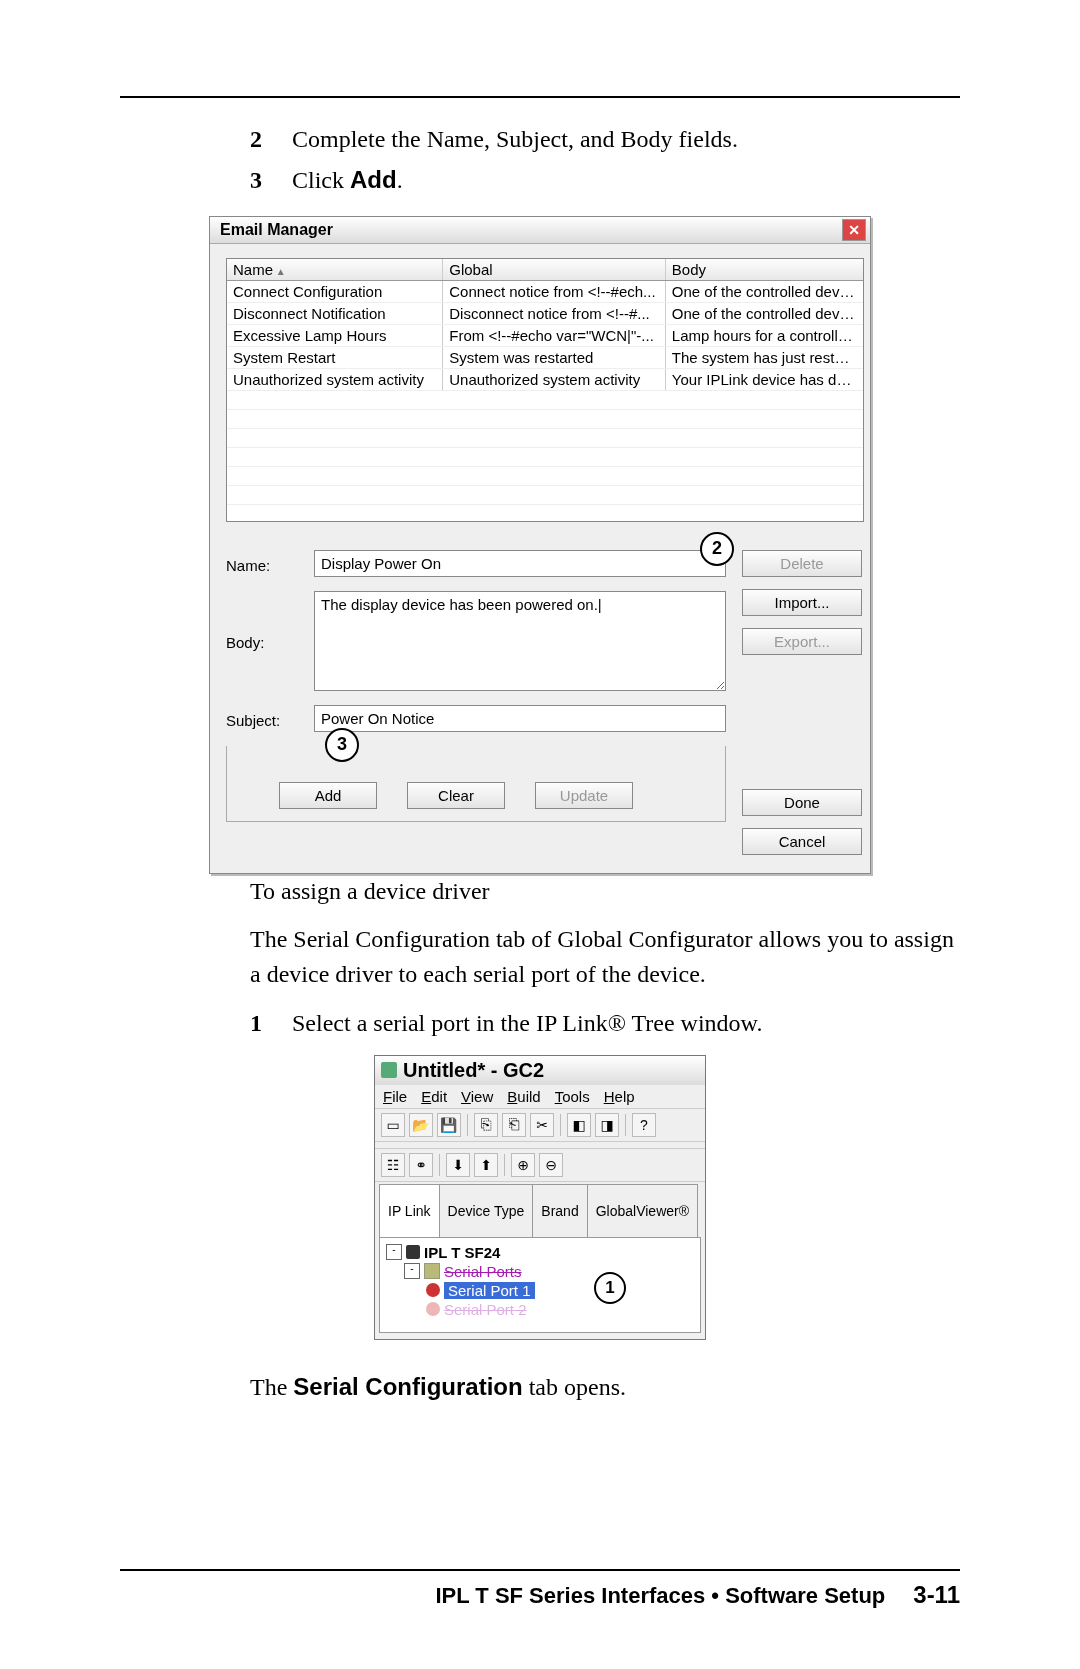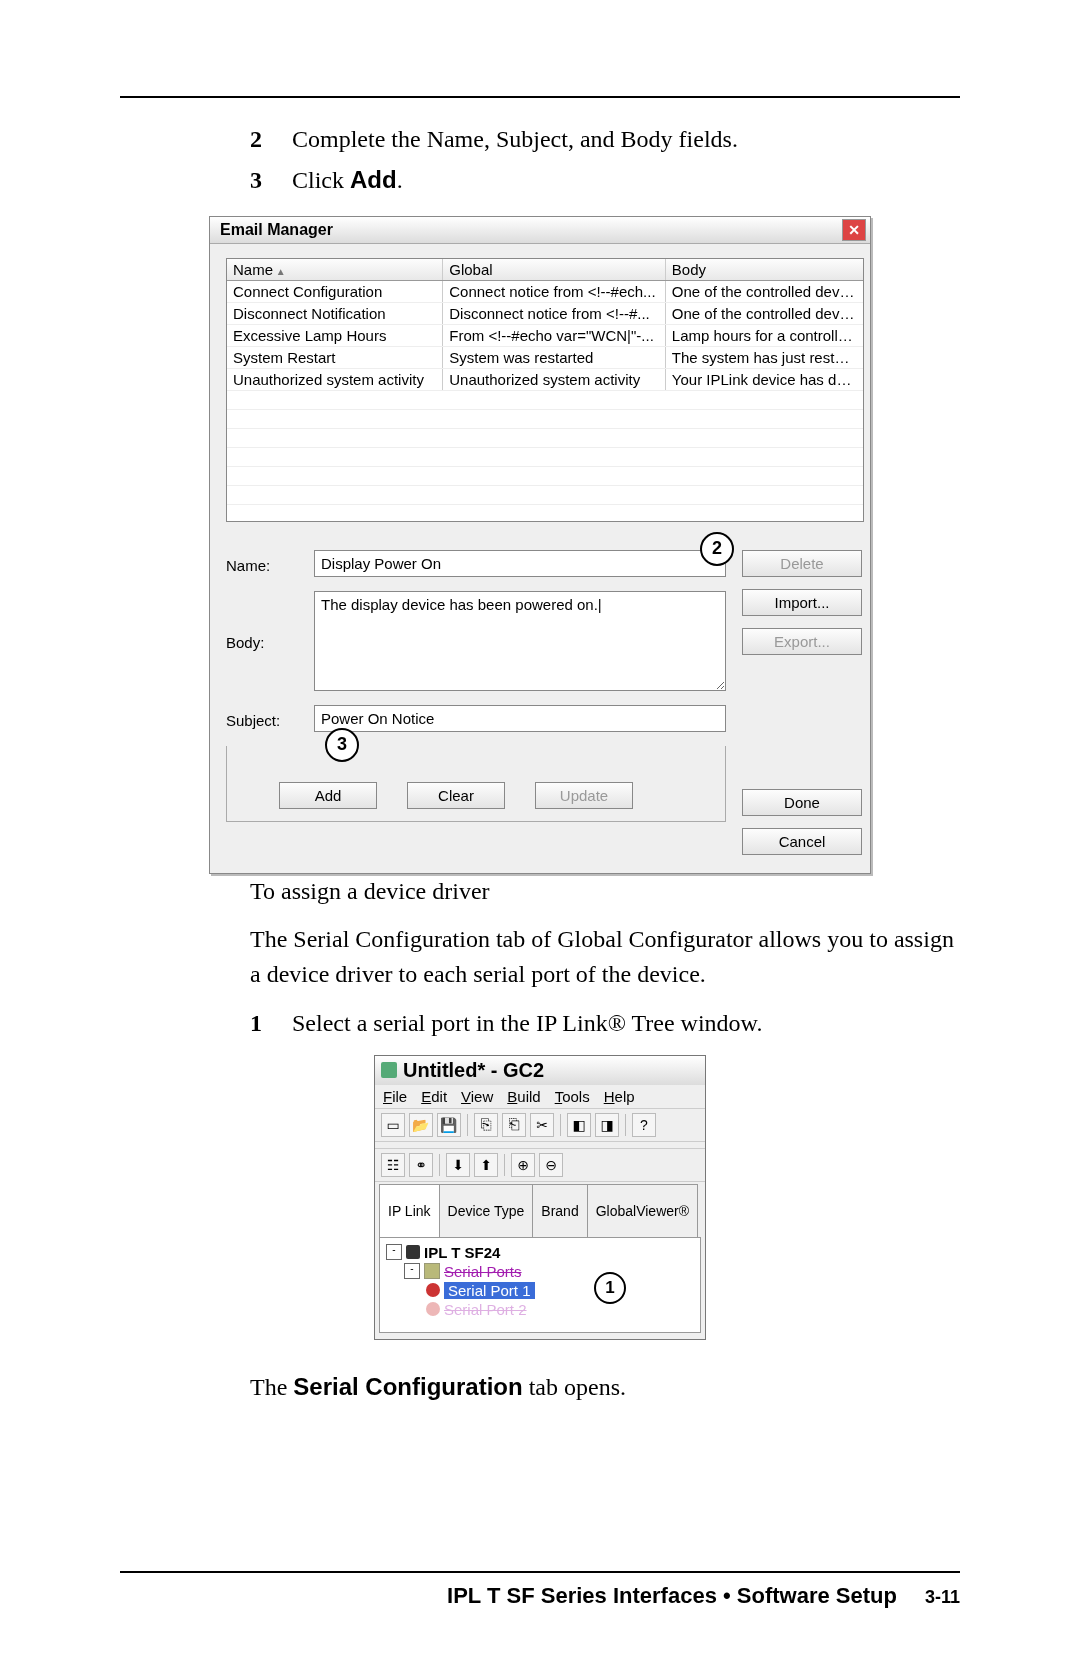--- a/index.html
+++ b/index.html
@@ -225,21 +225,21 @@
     gap:28px;
   }
   .footer-title {
     font-family: Myriad, Arial, sans-serif;
     font-weight:700;
     font-size:22px;
   }
   .footer-page {
     font-family: Myriad, Arial, sans-serif;
     font-weight:700;
-    font-size:18px;
+    font-size:24px;
   }
 </style>
 </head>
 <body>
 
 <div class="page">
   <hr class="hr-top">
 
   <div class="step-list">
     <div class="step-item">

